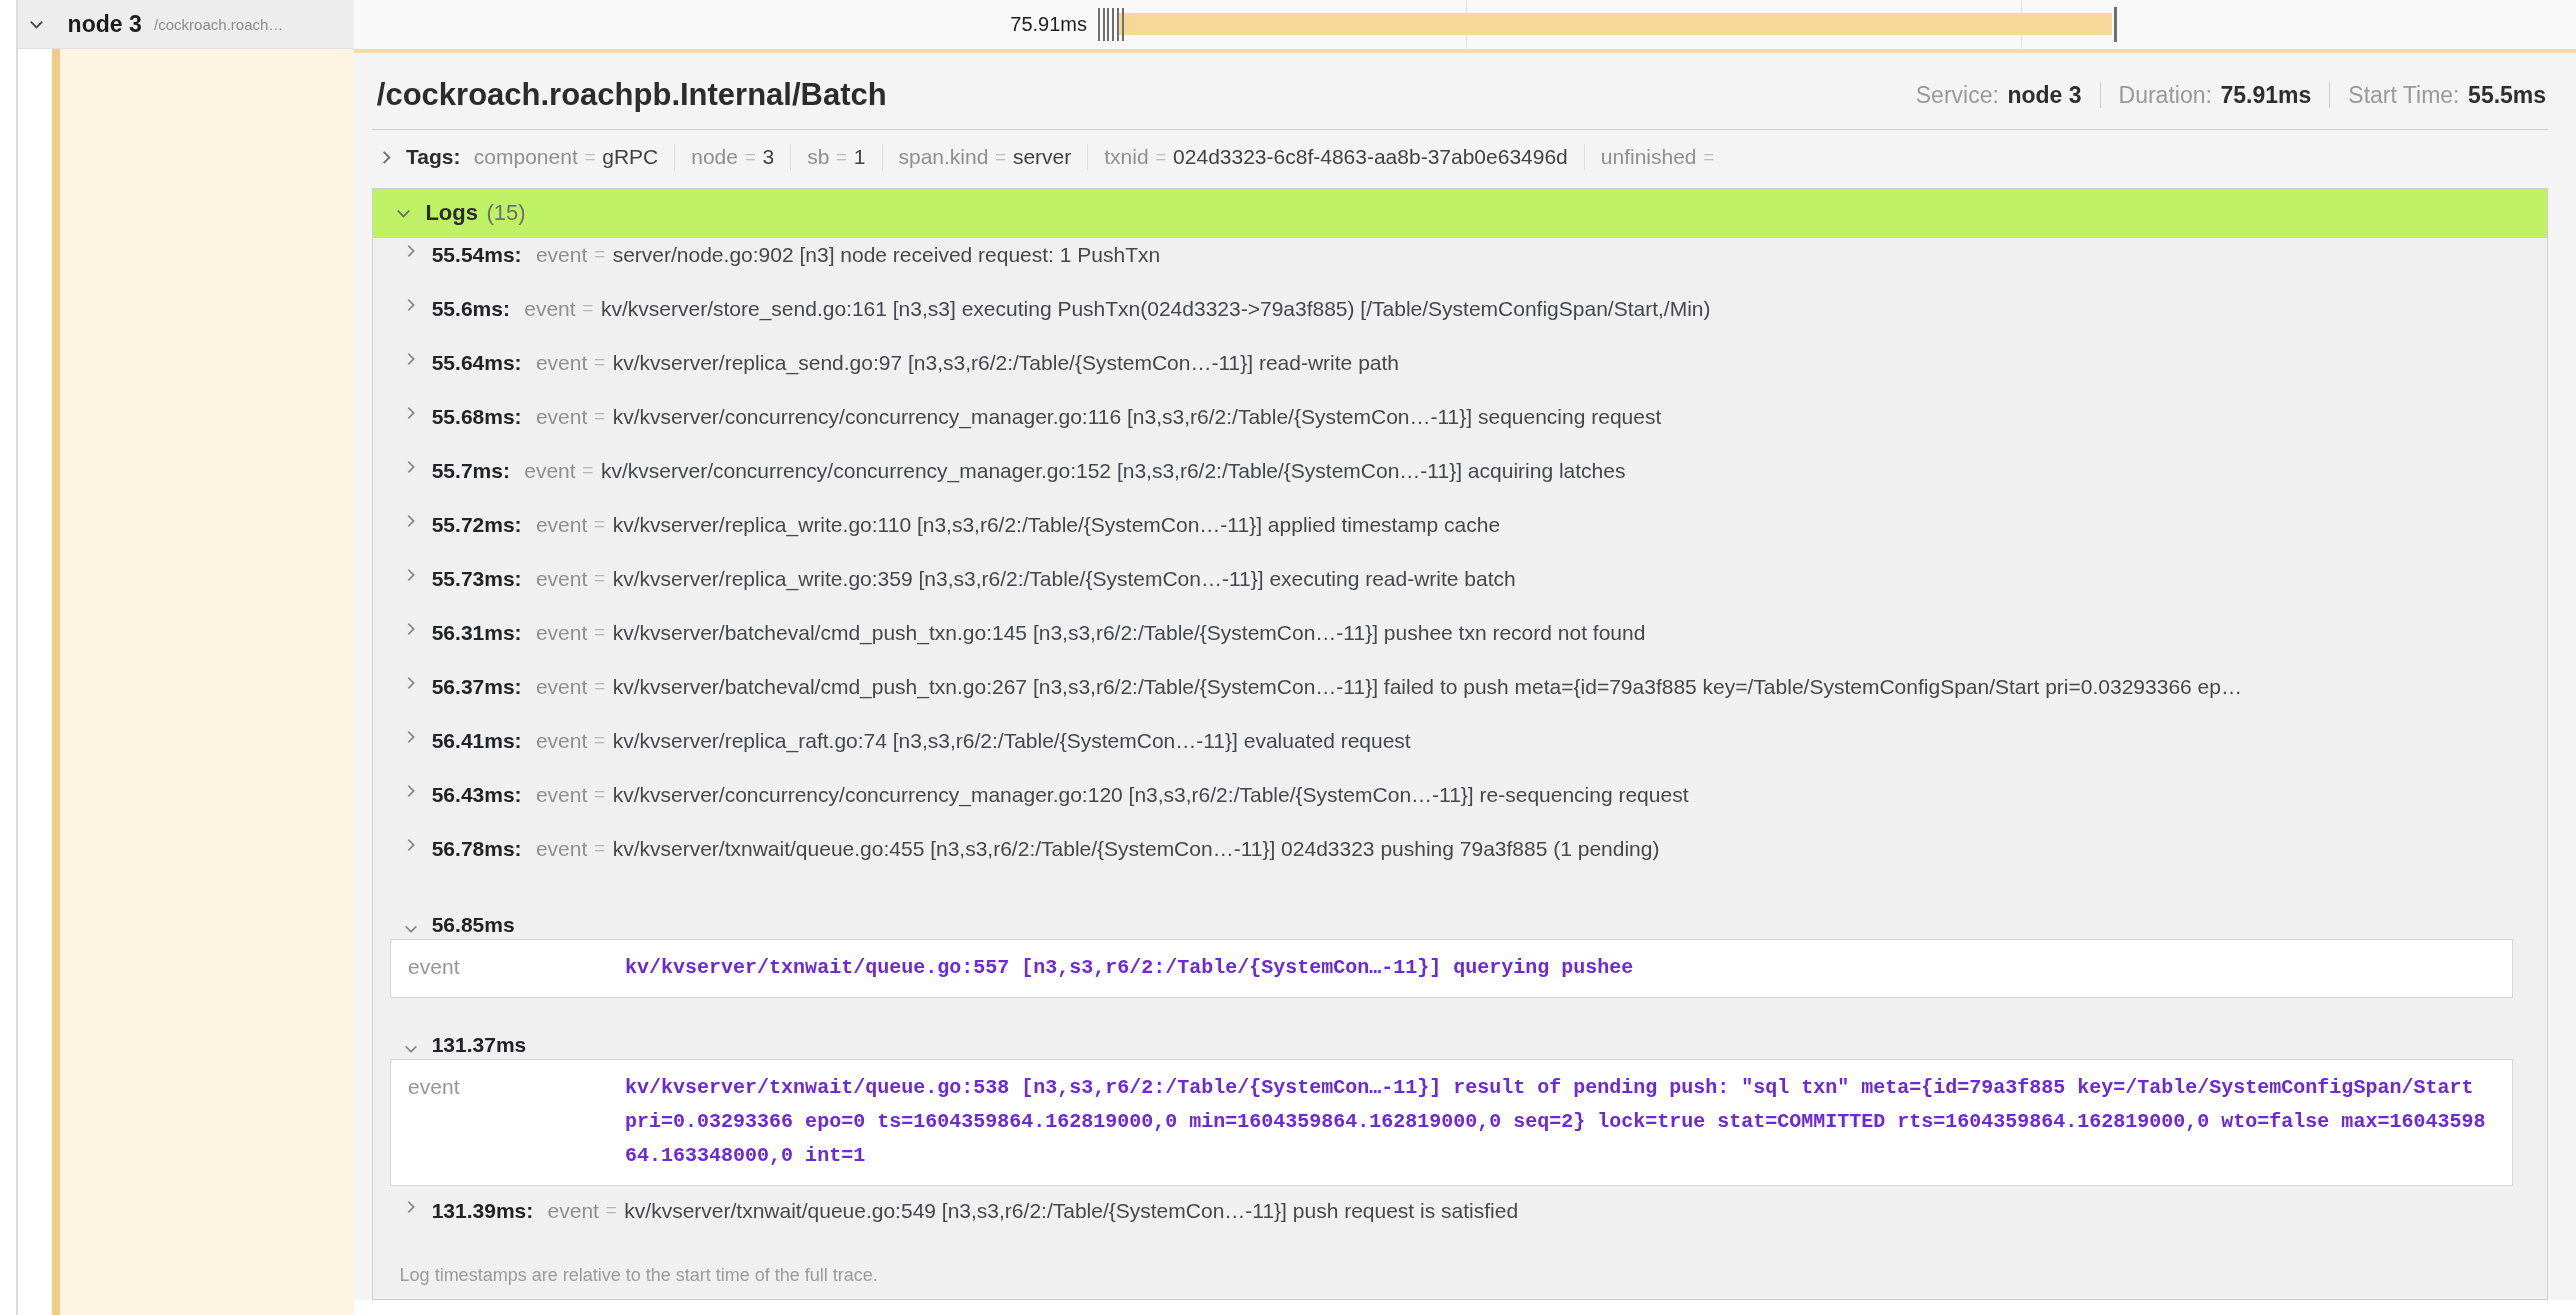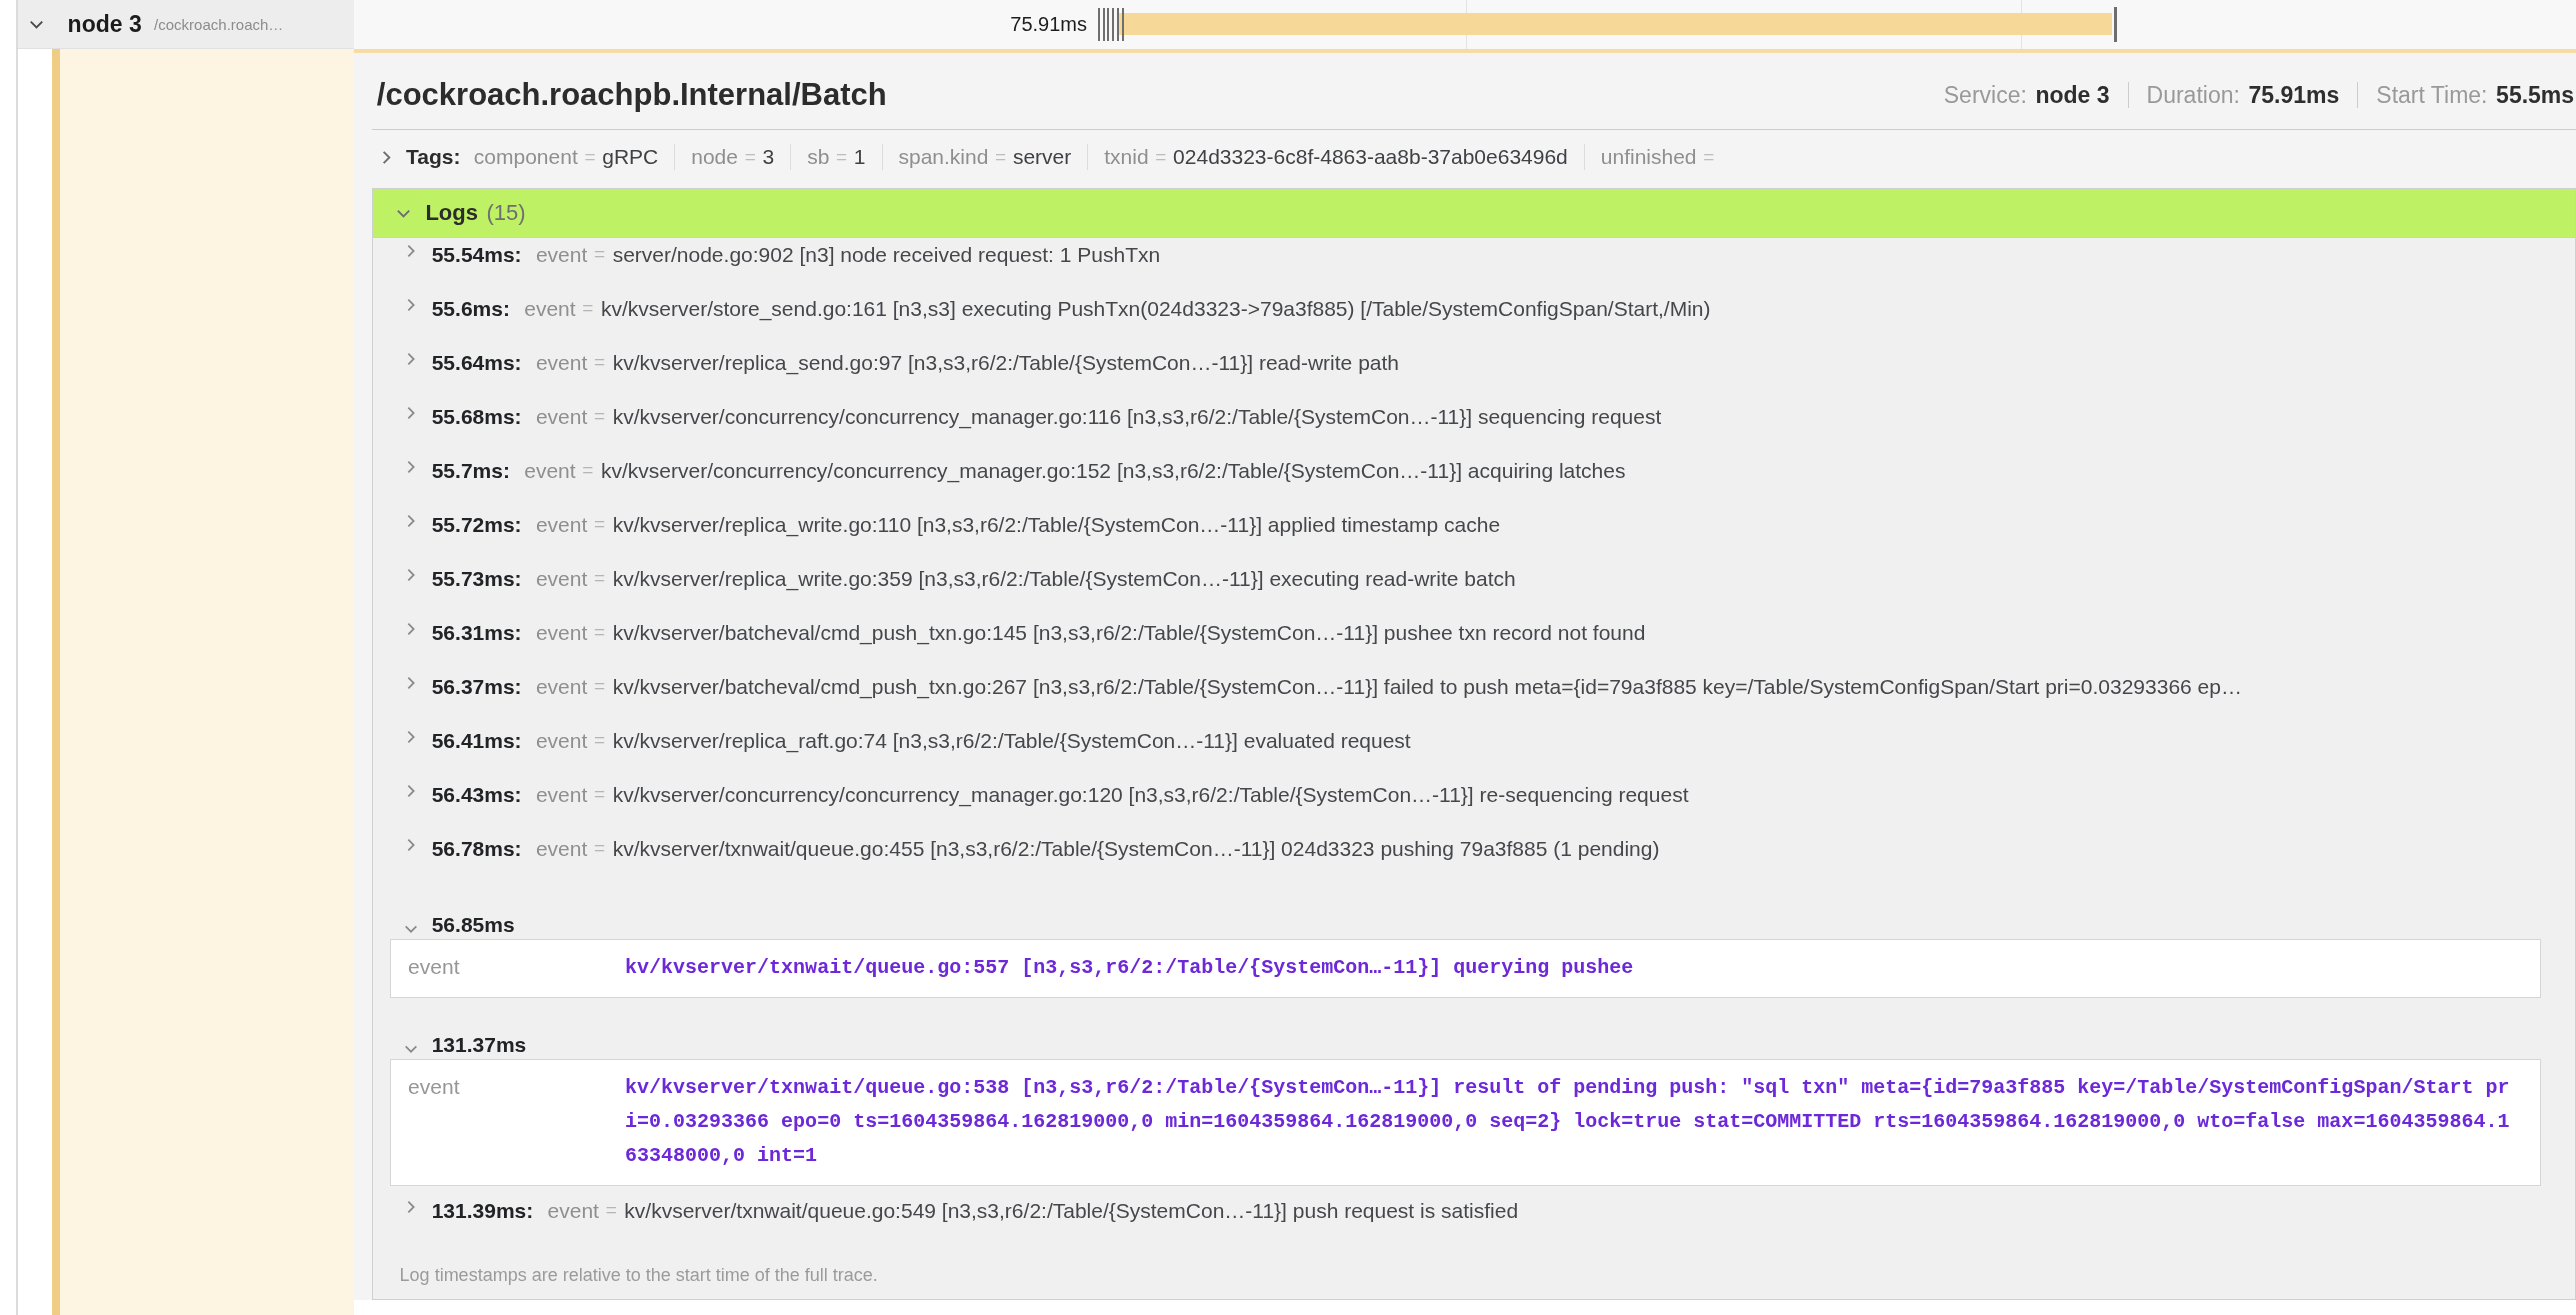--- a/index.html
+++ b/index.html
@@ -19,21 +19,21 @@
   .op  { margin-left:12.4px; font-size:15px; color:#8c8c8c; }
   .row-mid { position:absolute; left:354px; top:0; width:558px; height:49px; background:#f8f8f8; border-right:1.9px solid #dedede; }
   .row-timeline { position:absolute; left:911px; top:0; width:1665px; height:49px; background:#f8f8f8; }
   .gridline { position:absolute; top:0; width:1px; height:49px; background:#e3e3e3; }
   .dur { position:absolute; left:0; top:0; width:176px; height:49px; line-height:49px; text-align:right; font-size:20px; color:#1e1e1e; }
   .tick { position:absolute; top:7.6px; width:1.9px; height:33px; background:#6f6f6f; }
   .bar  { position:absolute; left:208px; top:13.3px; width:993px; height:22px; background:#f6d999; }
   .endmark { position:absolute; left:1203px; top:6.7px; width:2.9px; height:35px; background:#6e6e6e; }
 
   
-  .detail-panel { position:absolute; left:354px; top:49px; width:2222px; background:#f4f4f4; border-top:4.8px solid #f7dba2; padding:0 0 0 18px; }
+  .detail-panel { position:absolute; left:354px; top:49px; width:2222px; background:#f4f4f4; border-top:4.8px solid #f7dba2; padding:0 28px 0 18px; }
   .dp-header { display:flex; justify-content:space-between; align-items:center; padding:24px 1.9px 16px 4.8px; border-bottom:1px solid #cccccc; }
   .dp-title { font-size:31px; font-weight:700; color:#2c2c2c; }
   .overview { font-size:23px; white-space:nowrap; display:flex; align-items:center; }
   .ov-label { color:#999; margin-right:8.6px; }
   .ov-value { color:#2e2e2e; font-weight:700; }
   .ov-div { display:inline-block; width:1px; height:26px; background:#ccc; margin:0 18px; }
 
   .tags-row { display:flex; align-items:center; padding:14.3px 0 10.5px 5.7px; font-size:21px;text-align:center; }
   .tags-label { font-weight:700; color:#2c2c2c; margin:0 13.3px 0 11.4px; }
   .tag { display:flex; align-items:center; }

